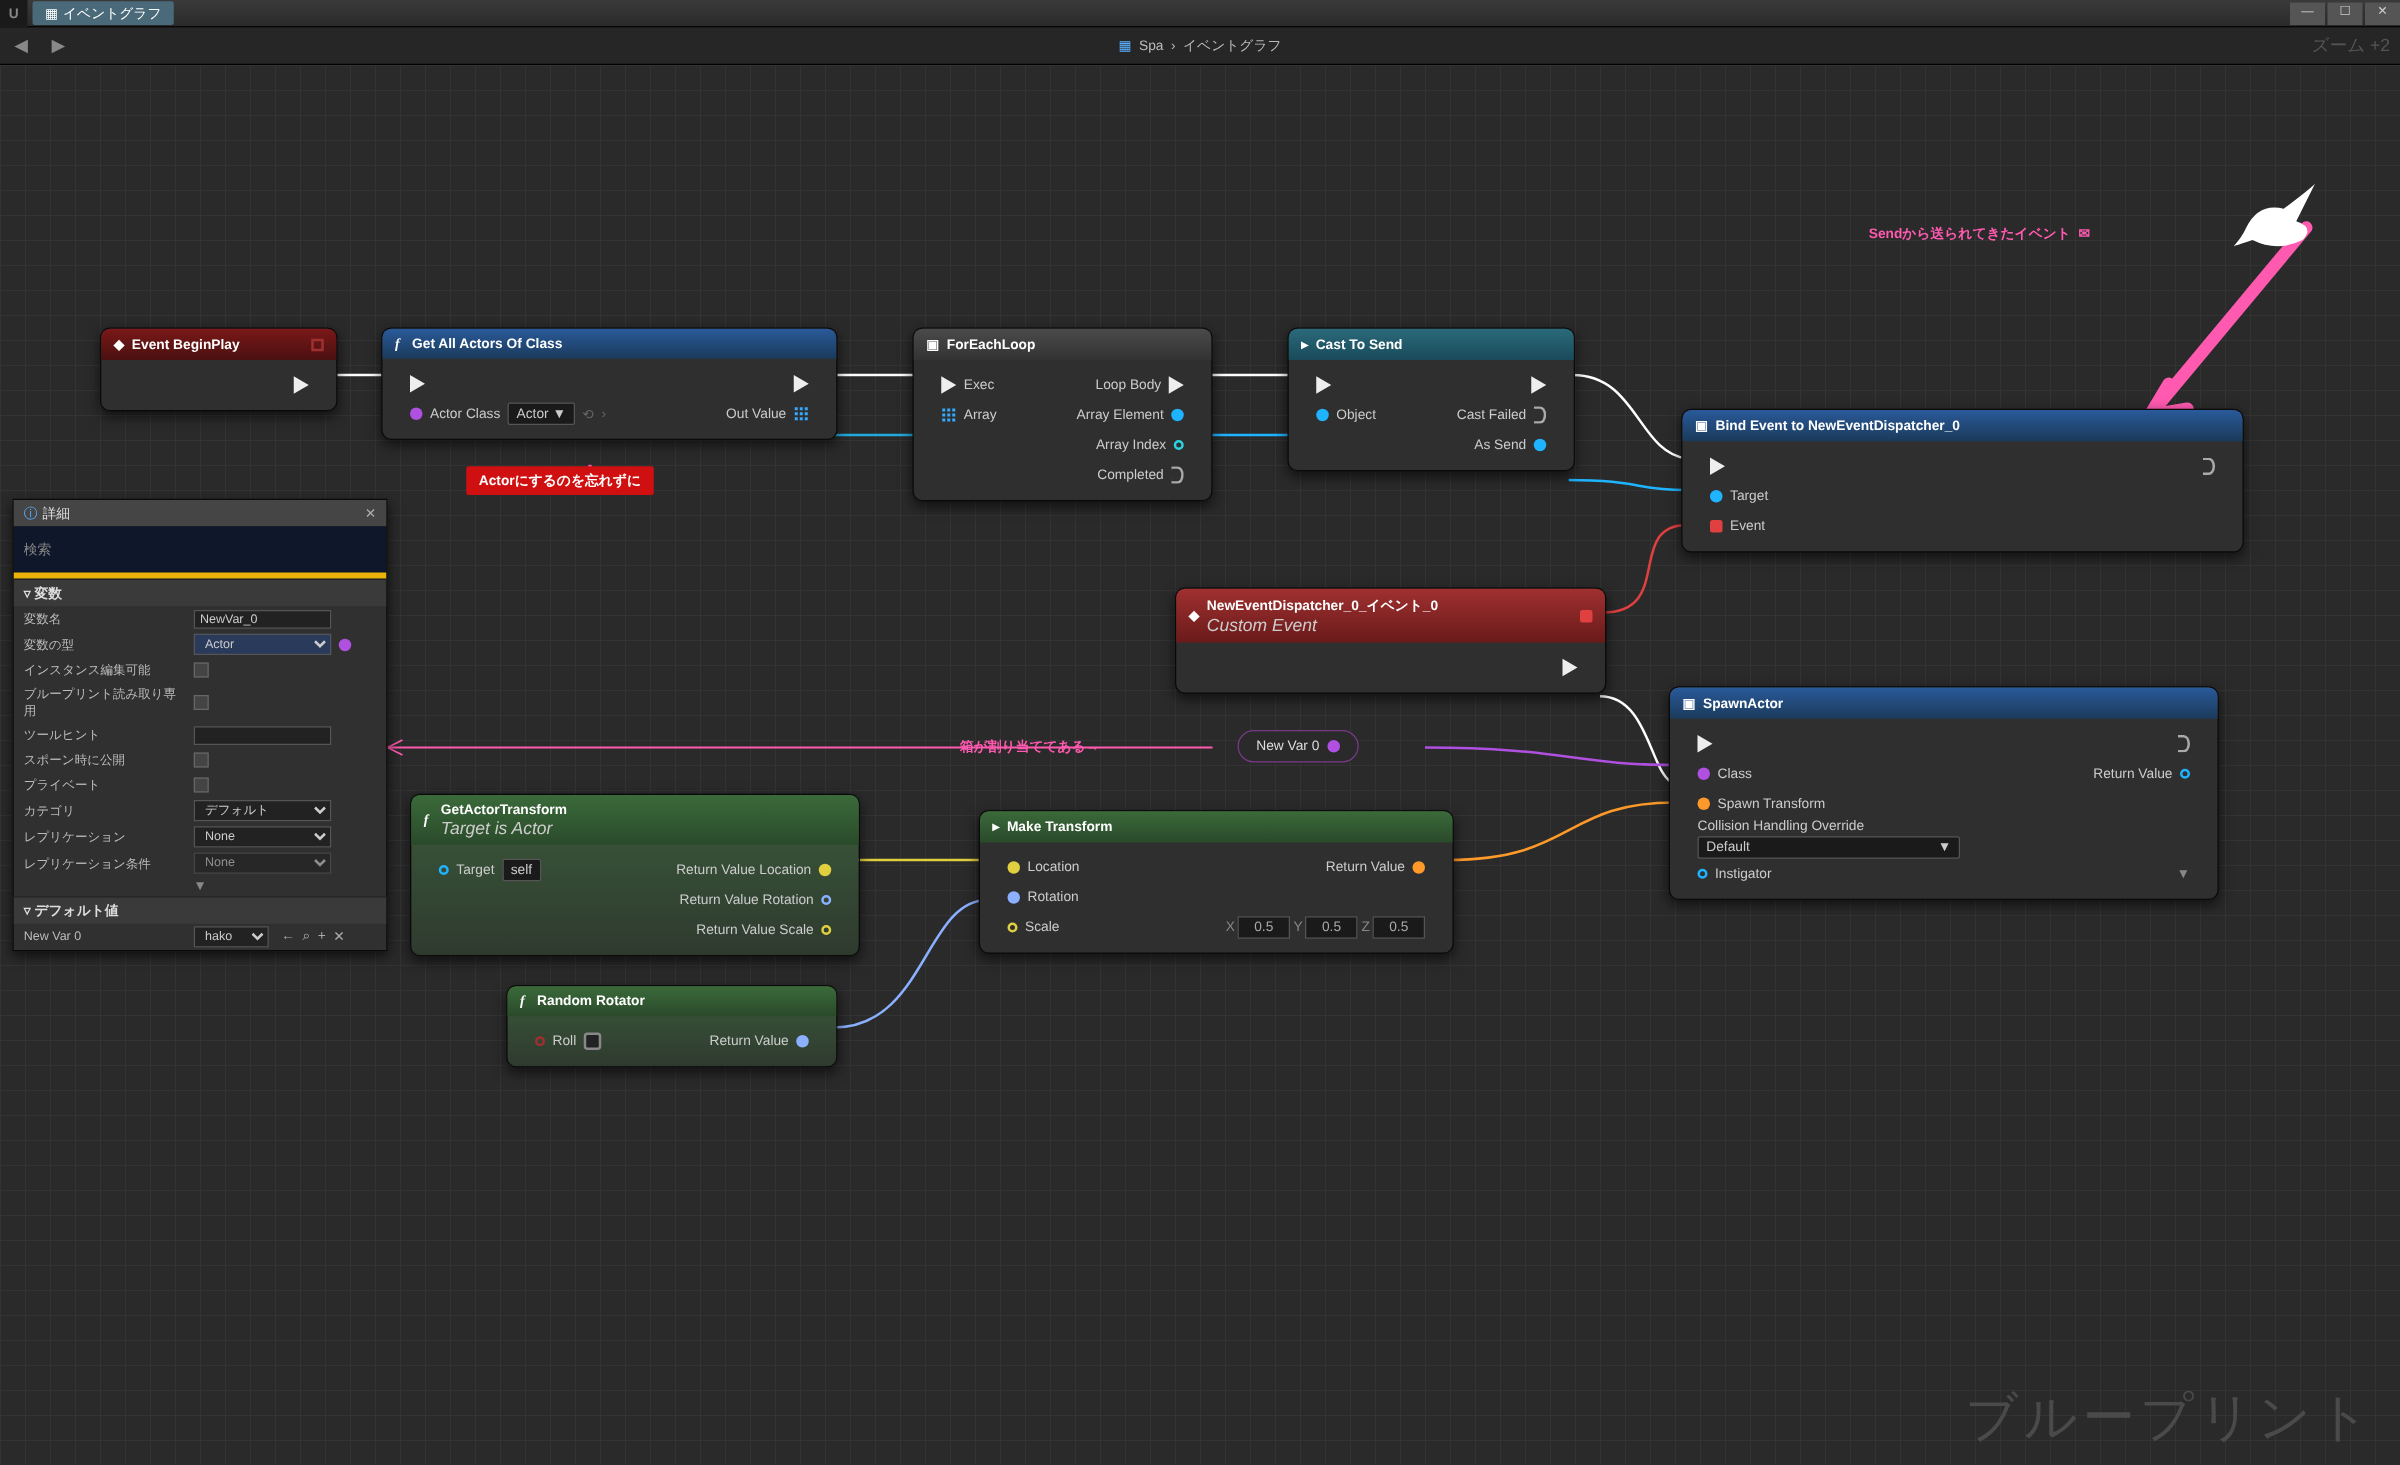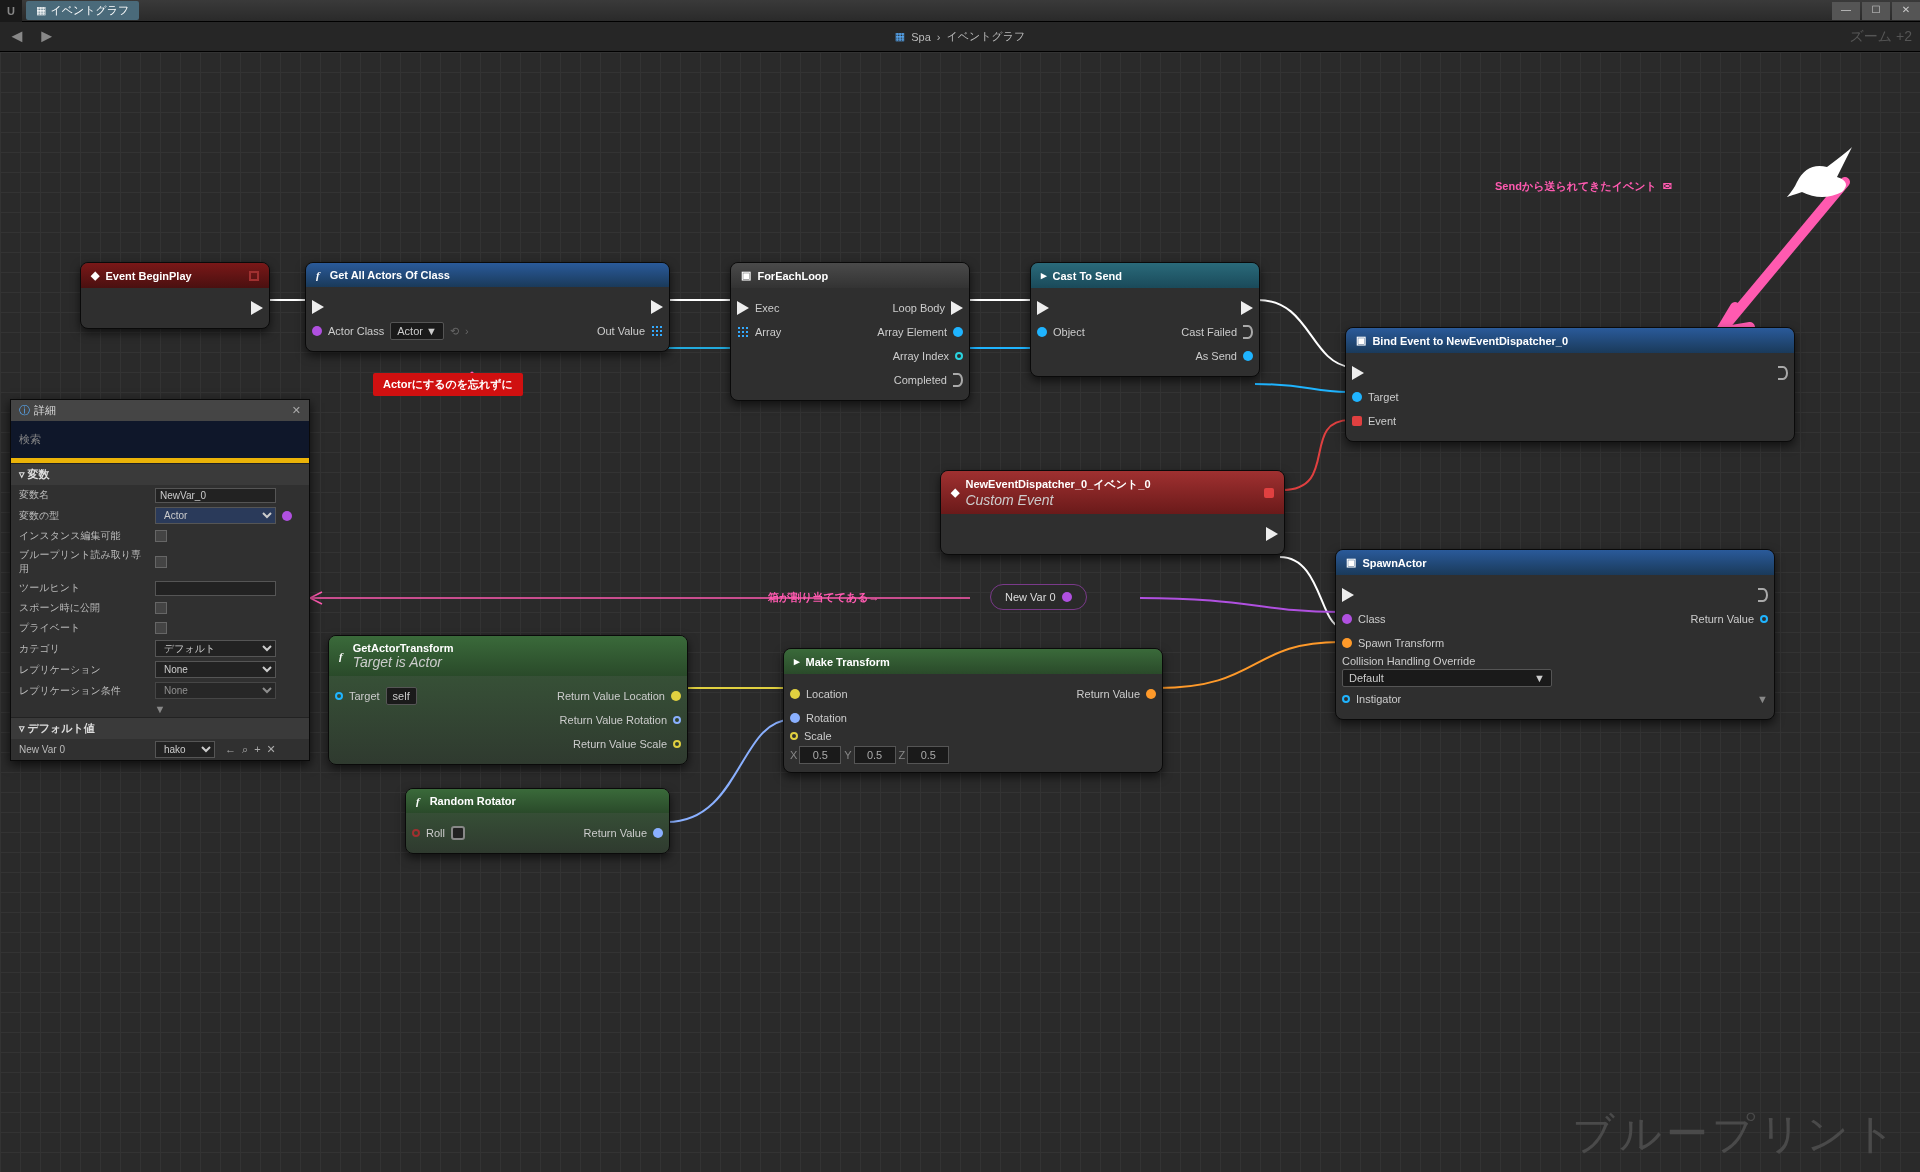--- a/index.html
+++ b/index.html
@@ -23,21 +23,21 @@
 .nhead { padding:6px 10px; border-radius:7px 7px 0 0; color:#fff; font-weight:bold; font-size:12px; display:flex; align-items:center; gap:6px; }
 .nhead.red { background:linear-gradient(#7a1818,#4a1010); }
 .nhead.blue { background:linear-gradient(#2a5a9a,#1a3a5a); }
 .nhead.teal { background:linear-gradient(#2a6a7a,#1a4a5a); }
 .nhead.grey { background:linear-gradient(#4a4a4a,#333); }
 .nhead.green { background:linear-gradient(#3a6a3a,#2a4a2a); }
 .nhead.red2 { background:linear-gradient(#a03030,#6a1a1a); }
 .nhead .fi { font-style:italic; font-family:Georgia,serif; margin-right:4px; }
 .nhead .sub { display:block; font-weight:normal; font-style:italic; color:#ccc; font-size:14px; }
 .nhead .sq { width:10px; height:10px; border:2px solid #a03030; margin-left:auto; }
-.nbody { padding:8px 6px; }
+.nbody { padding:8px 22px; }
 .row { display:flex; align-items:center; justify-content:space-between; min-height:24px; gap:20px; }
 .pin { display:flex; align-items:center; gap:6px; color:#ccc; white-space:nowrap; }
 .pin.r { flex-direction:row-reverse; }
 .exec { width:0; height:0; border-top:7px solid transparent; border-bottom:7px solid transparent; border-left:12px solid #eee; }
 .exec.f { border-left-color:#eee; }
 .exec.h { border-left-color:transparent; border-right:none; width:10px; height:14px; border:2px solid #aaa; border-radius:0 50% 50% 0 / 0 50% 50% 0; border-left:none;}
 .dot { width:10px; height:10px; border-radius:50%; }
 .dot.bl { background:#1fb4ff; }
 .dot.or { background:#ff9a2a; }
 .dot.ye { background:#e0d040; }
@@ -55,21 +55,21 @@
 .chk { width:12px; height:12px; background:#444; border:1px solid #666; display:inline-block; }
 
 
 .panel { position:absolute; left:10px; top:400px; width:300px; background:#303030; border:1px solid #0a0a0a; box-shadow:0 4px 10px rgba(0,0,0,.7);}
 .panel .ptitle { background:#454545; padding:3px 8px; font-size:11px; color:#ddd; display:flex; align-items:center; gap:4px;}
 .panel .ptitle .cls { margin-left:auto; color:#aaa;}
 .panel .search { background:#0f172a; padding:11px 8px; color:#888; border-bottom:5px solid #eab308;}
 .panel .sect { background:#3a3a3a; padding:3px 8px; font-weight:bold; color:#ddd; border-top:1px solid #222;}
 .panel .prow { display:flex; align-items:center; padding:2px 8px; min-height:20px; gap:6px;}
 .panel .prow .lbl { width:130px; color:#bbb; font-size:10px;}
-.panel .prow input, .panel .prow select { background:#222; border:1px solid #555; color:#ccc; padding:1px 4px; width:121px; font-size:10px;}
+.panel .prow input, .panel .prow select { background:#222; border:1px solid #555; color:#ccc; padding:1px 4px; width:110px; font-size:10px;}
 .panel .ptools { display:flex; gap:6px; margin-left:4px; color:#aaa; font-size:11px;}
 .panel .expand { text-align:center; color:#888; padding:2px;}
 
 svg.wires { position:absolute; left:0; top:0; width:100%; height:100%; pointer-events:none; }
 
 
 .mini { width:42px; background:#1a1a1a; border:1px solid #555; color:#aaa; padding:2px 4px; text-align:center; }
 .minilbl { color:#888; margin-right:2px; }
 .cb { width:14px; height:14px; border:2px solid #888; border-radius:3px; background:#222; }
 .envelope { display:inline-block; }
@@ -414,21 +414,21 @@
             <span>Return Value</span>
           </span>
         </div>
     <div class="row">
           <span class="pin">
             <span class="dot" style="background:#8ab0ff"></span>
             <span>Rotation</span>
           </span>
           <span></span>
         </div>
-    <div class="row" style="flex-direction:column; align-items:flex-start; gap:4px">
+    <div class="row" style="flex-direction:row; align-items:center; gap:4px">
       <span class="pin">
             <span class="dot ye" style="background:transparent;border:2px solid #e0d040;width:8px;height:8px"></span>
             <span>Scale</span>
           </span>
       <span style="">
         <span class="minilbl">X</span><input class="mini" value="0.5" style="">
         <span class="minilbl">Y</span><input class="mini" value="0.5" style="">
         <span class="minilbl">Z</span><input class="mini" value="0.5" style="">
       </span>
     </div>

